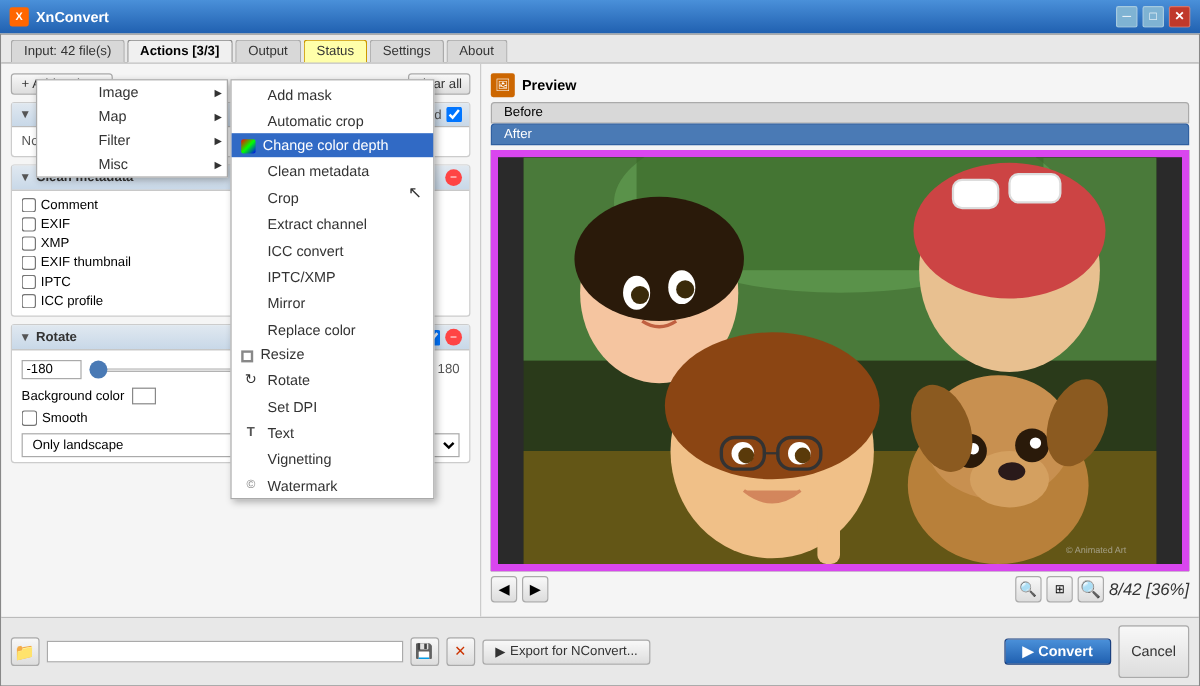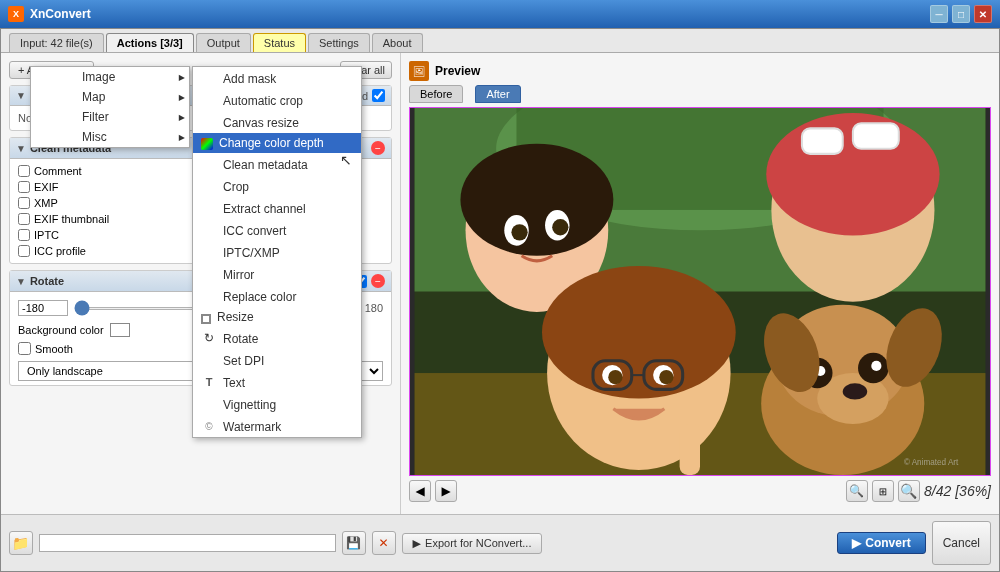--- a/index.html
+++ b/index.html
@@ -251,41 +251,41 @@
       border-radius: 2px;
       display: flex; align-items: center; justify-content: center;
       font-size: 10px; color: white;
     }
     .preview-title {
       font-weight: bold;
       font-size: 12px;
     }
     .preview-tabs {
       display: flex;
-      gap: 12px;
+      gap: 0;
       margin-bottom: 4px;
+      flex-direction: column;
     }
     .preview-tab {
       padding: 2px 10px;
       border: 1px solid #aaa;
       background: #d8d8d8;
       cursor: pointer;
       border-radius: 3px 3px 0 0;
       font-size: 11px;
     }
     .preview-tab.active {
       background: #4a7ab5;
       color: white;
       border-color: #3060a0;
-      text-align: center;
     }
     .preview-image {
       flex: 1;
       background: #2a2a2a;
-      border: 1px solid #d946ef;
+      border: 6px solid #d946ef;
       display: flex;
       align-items: flex-start;
       justify-content: center;
       overflow: hidden;
       position: relative;
     }
     .preview-image svg {
       width: 100%;
       height: 100%;
     }
@@ -691,24 +691,20 @@
     </div>
 
     <div class="sub-menu" style="position: absolute; top: 66px; left: 192px;">
       <div class="sub-menu-item">
         <span class="menu-icon"></span>
         <span>Add mask</span>
       </div>
       <div class="sub-menu-item">
         <span class="menu-icon"></span>
         <span>Automatic crop</span>
-      </div>
-      <div class="sub-menu-item">
-        <span class="menu-icon"></span>
-        <span>Canvas resize</span>
       </div>
       <div class="sub-menu-item highlighted">
         <span class="menu-icon" style="background: linear-gradient(135deg, #f00, #0f0, #00f); width:12px; height:12px; border-radius:2px;"></span>
         <span>Change color depth</span>
       </div>
       <div class="sub-menu-item">
         <span class="menu-icon"></span>
         <span>Clean metadata</span>
       </div>
       <div class="sub-menu-item">

